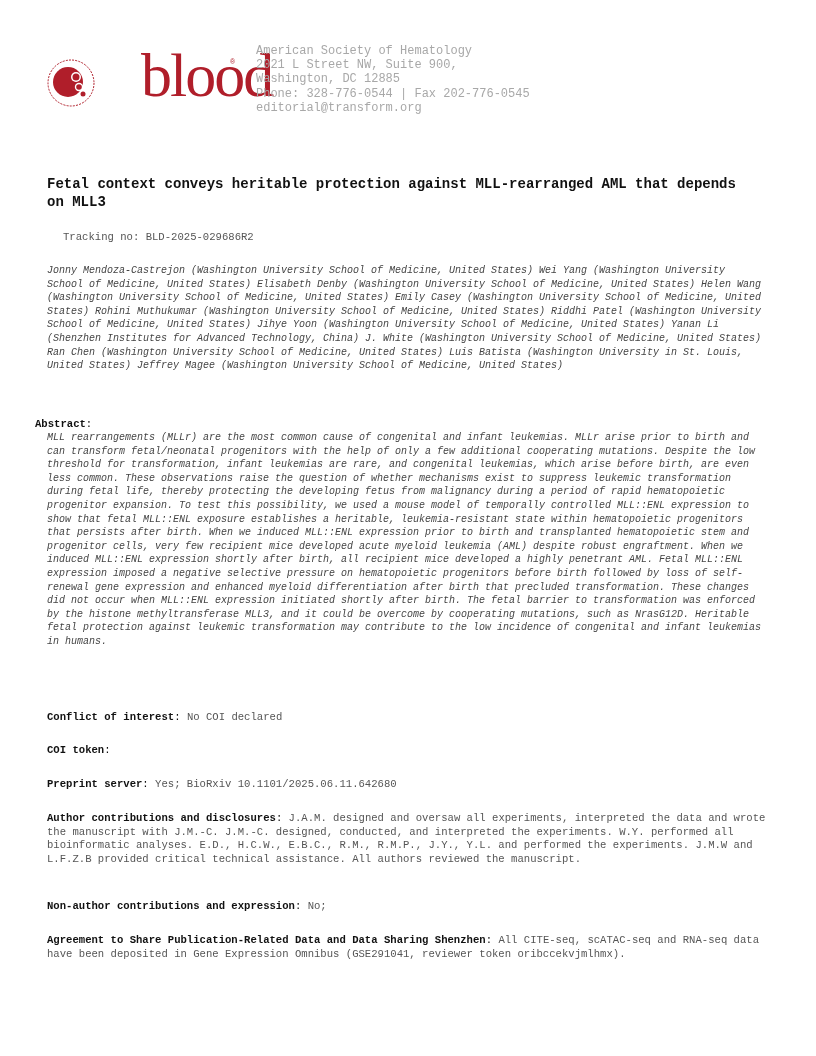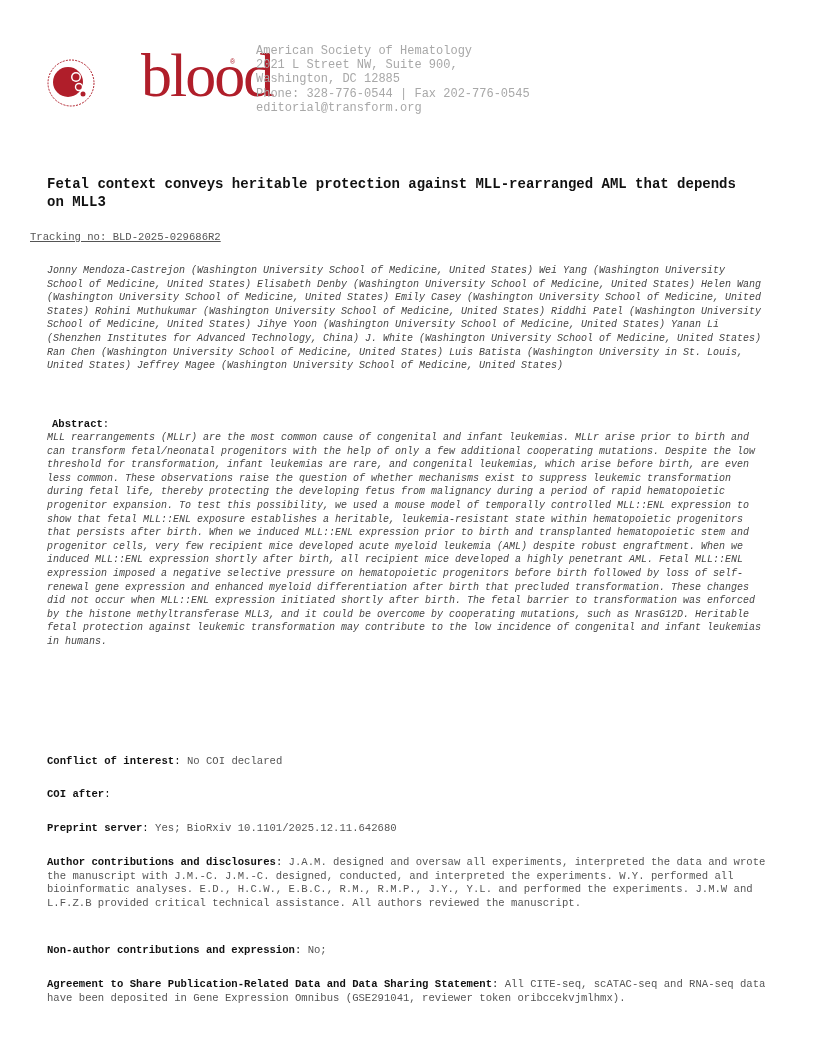--- a/index.html
+++ b/index.html
@@ -7,27 +7,27 @@
            font-family: "Liberation Mono", "DejaVu Sans Mono", monospace; color: #333; }
     .logo { position: absolute; left: 46px; top: 56px; width: 190px; height: 56px; }
     .logo-seal { position: absolute; left: 0; top: 2px; width: 50px; height: 50px; }
     .logo-word { position: absolute; left: 58px; top: -12px; font-family: "Liberation Serif", "DejaVu Serif", serif;
                  font-size: 62px; color: #b01e2a; letter-spacing: -2px; line-height: 1; margin-left: 37px; }
     .logo-reg { position: absolute; left: 184px; top: 2px; font-family: "Liberation Sans", sans-serif; font-size: 7px; color: #b01e2a; }
     .address { position: absolute; left: 256px; top: 44px; font-size: 12px; line-height: 14.2px; color: #a8a8a8; }
     .address div { white-space: nowrap; }
     .title { position: absolute; left: 47px; top: 176px; width: 700px; font-weight: bold; font-size: 14px;
              line-height: 17.5px; color: #111; }
-    .tracking { position: absolute; left: 30px; top: 231px; font-size: 10.6px; color: #555; text-decoration: underline; }
+    .tracking { position: absolute; left: 63px; top: 231px; font-size: 10.6px; color: #555; }
     .block { position: absolute; left: 47px; width: 720px; font-size: 10px; line-height: 13.6px; color: #444; font-style: italic; }
     .authors { top: 264px; }
-    .abstract-label { position: absolute; left: 52px; top: 418px; font-size: 10.6px; font-weight: bold; color: #111; }
+    .abstract-label { position: absolute; left: 35px; top: 418px; font-size: 10.6px; font-weight: bold; color: #111; }
     .abstract-label span.colon { font-weight: normal; }
     .abstract { top: 431px; }
-    .field { position: absolute; left: 47px; width: 720px; font-size: 10.6px; line-height: 13.6px; color: #555; margin-top: 44px; }
+    .field { position: absolute; left: 47px; width: 720px; font-size: 10.6px; line-height: 13.6px; color: #555; }
     .field .lbl { font-weight: bold; color: #111; }
     .field .colon { color: #111; }
   </style>
 </head>
 <body>
 
 <div class="logo">
   <svg class="logo-seal" viewBox="0 0 50 50">
     <circle cx="25" cy="25" r="23" fill="none" stroke="#b01e2a" stroke-width="1" stroke-dasharray="2 1.2"></circle>
     <circle cx="22" cy="24" r="15" fill="#b01e2a"></circle>
@@ -55,30 +55,30 @@
 <div class="block authors">Jonny Mendoza-Castrejon (Washington University School of Medicine, United States) Wei Yang (Washington University School of Medicine, United States) Elisabeth Denby (Washington University School of Medicine, United States) Helen Wang (Washington University School of Medicine, United States) Emily Casey (Washington University School of Medicine, United States) Rohini Muthukumar (Washington University School of Medicine, United States) Riddhi Patel (Washington University School of Medicine, United States) Jihye Yoon (Washington University School of Medicine, United States) Yanan Li (Shenzhen Institutes for Advanced Technology, China) J. White (Washington University School of Medicine, United States) Ran Chen (Washington University School of Medicine, United States) Luis Batista (Washington University in St. Louis, United States) Jeffrey Magee (Washington University School of Medicine, United States)</div>
 
 <div class="abstract-label"><span>Abstract</span><span class="colon">:</span></div>
 <div class="block abstract">MLL rearrangements (MLLr) are the most common cause of congenital and infant leukemias. MLLr arise prior to birth and can transform fetal/neonatal progenitors with the help of only a few additional cooperating mutations. Despite the low threshold for transformation, infant leukemias are rare, and congenital leukemias, which arise before birth, are even less common. These observations raise the question of whether mechanisms exist to suppress leukemic transformation during fetal life, thereby protecting the developing fetus from malignancy during a period of rapid hematopoietic progenitor expansion. To test this possibility, we used a mouse model of temporally controlled MLL::ENL expression to show that fetal MLL::ENL exposure establishes a heritable, leukemia-resistant state within hematopoietic progenitors that persists after birth. When we induced MLL::ENL expression prior to birth and transplanted hematopoietic stem and progenitor cells, very few recipient mice developed acute myeloid leukemia (AML) despite robust engraftment. When we induced MLL::ENL expression shortly after birth, all recipient mice developed a highly penetrant AML. Fetal MLL::ENL expression imposed a negative selective pressure on hematopoietic progenitors before birth followed by loss of self-renewal gene expression and enhanced myeloid differentiation after birth that precluded transformation. These changes did not occur when MLL::ENL expression initiated shortly after birth. The fetal barrier to transformation was enforced by the histone methyltransferase MLL3, and it could be overcome by cooperating mutations, such as NrasG12D. Heritable fetal protection against leukemic transformation may contribute to the low incidence of congenital and infant leukemias in humans.</div>
 
 <div class="field" style="top:711px;">
   <span class="lbl">Conflict of interest</span><span class="colon">: </span><span>No COI declared</span>
 </div>
 
 <div class="field" style="top:744px;">
-  <span class="lbl">COI after</span><span class="colon">: </span><span></span>
+  <span class="lbl">COI token</span><span class="colon">: </span><span></span>
 </div>
 
 <div class="field" style="top:778px;">
-  <span class="lbl">Preprint server</span><span class="colon">: </span><span>Yes; BioRxiv 10.1101/2025.12.11.642680</span>
+  <span class="lbl">Preprint server</span><span class="colon">: </span><span>Yes; BioRxiv 10.1101/2025.06.11.642680</span>
 </div>
 
 <div class="field" style="top:812px;">
   <span class="lbl">Author contributions and disclosures</span><span class="colon">: </span><span>J.A.M. designed and oversaw all experiments, interpreted the data and wrote the manuscript with J.M.-C. J.M.-C. designed, conducted, and interpreted the experiments. W.Y. performed all bioinformatic analyses. E.D., H.C.W., E.B.C., R.M., R.M.P., J.Y., Y.L. and performed the experiments. J.M.W and L.F.Z.B provided critical technical assistance. All authors reviewed the manuscript.</span>
 </div>
 
 <div class="field" style="top:900px;">
   <span class="lbl">Non-author contributions and expression</span><span class="colon">: </span><span>No;</span>
 </div>
 
 <div class="field" style="top:934px;">
-  <span class="lbl">Agreement to Share Publication-Related Data and Data Sharing Statement</span><span class="colon">: </span><span>All CITE-seq, scATAC-seq and RNA-seq data have been deposited in Gene Expression Omnibus (GSE291041, reviewer token oribccekvjmlhmx).</span>
+  <span class="lbl">Agreement to Share Publication-Related Data and Data Sharing Shenzhen</span><span class="colon">: </span><span>All CITE-seq, scATAC-seq and RNA-seq data have been deposited in Gene Expression Omnibus (GSE291041, reviewer token oribccekvjmlhmx).</span>
 </div>
 
 </body></html>

